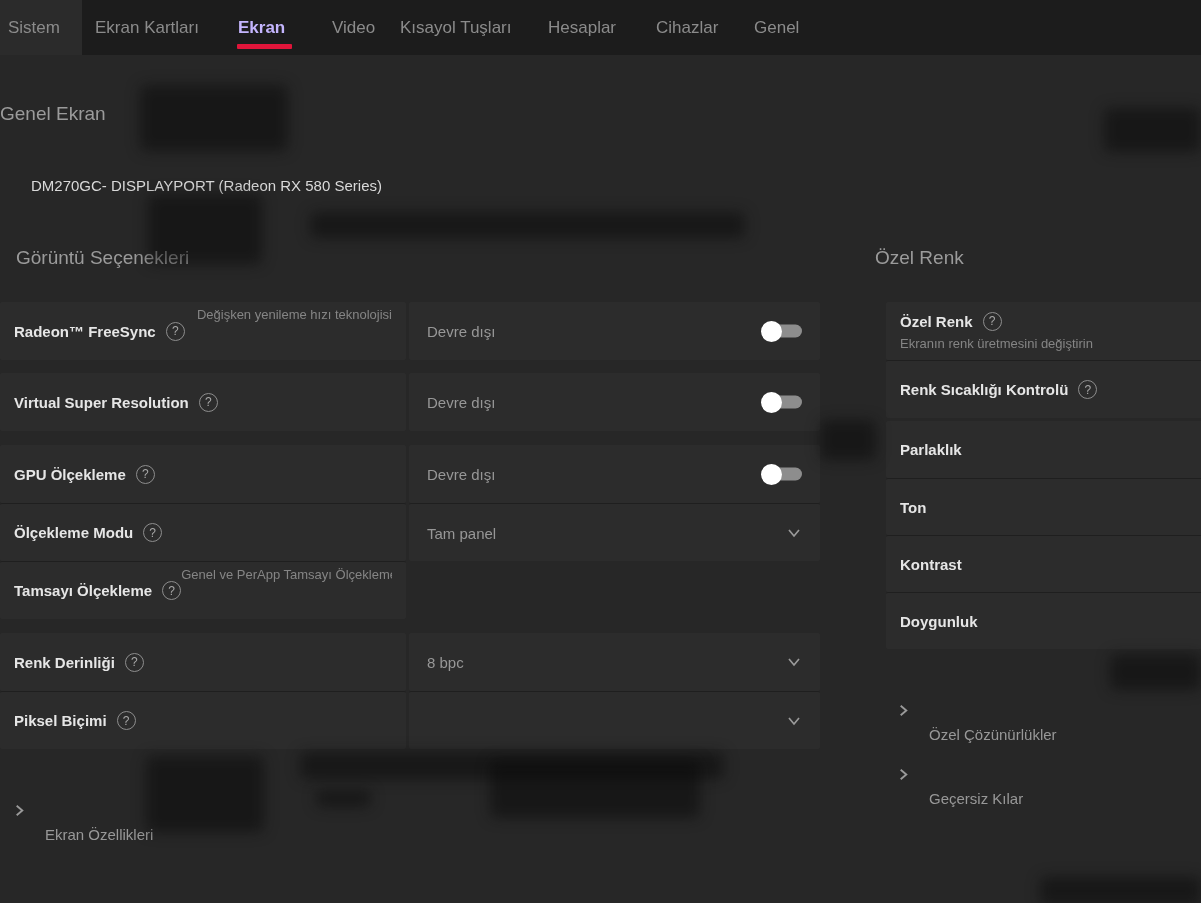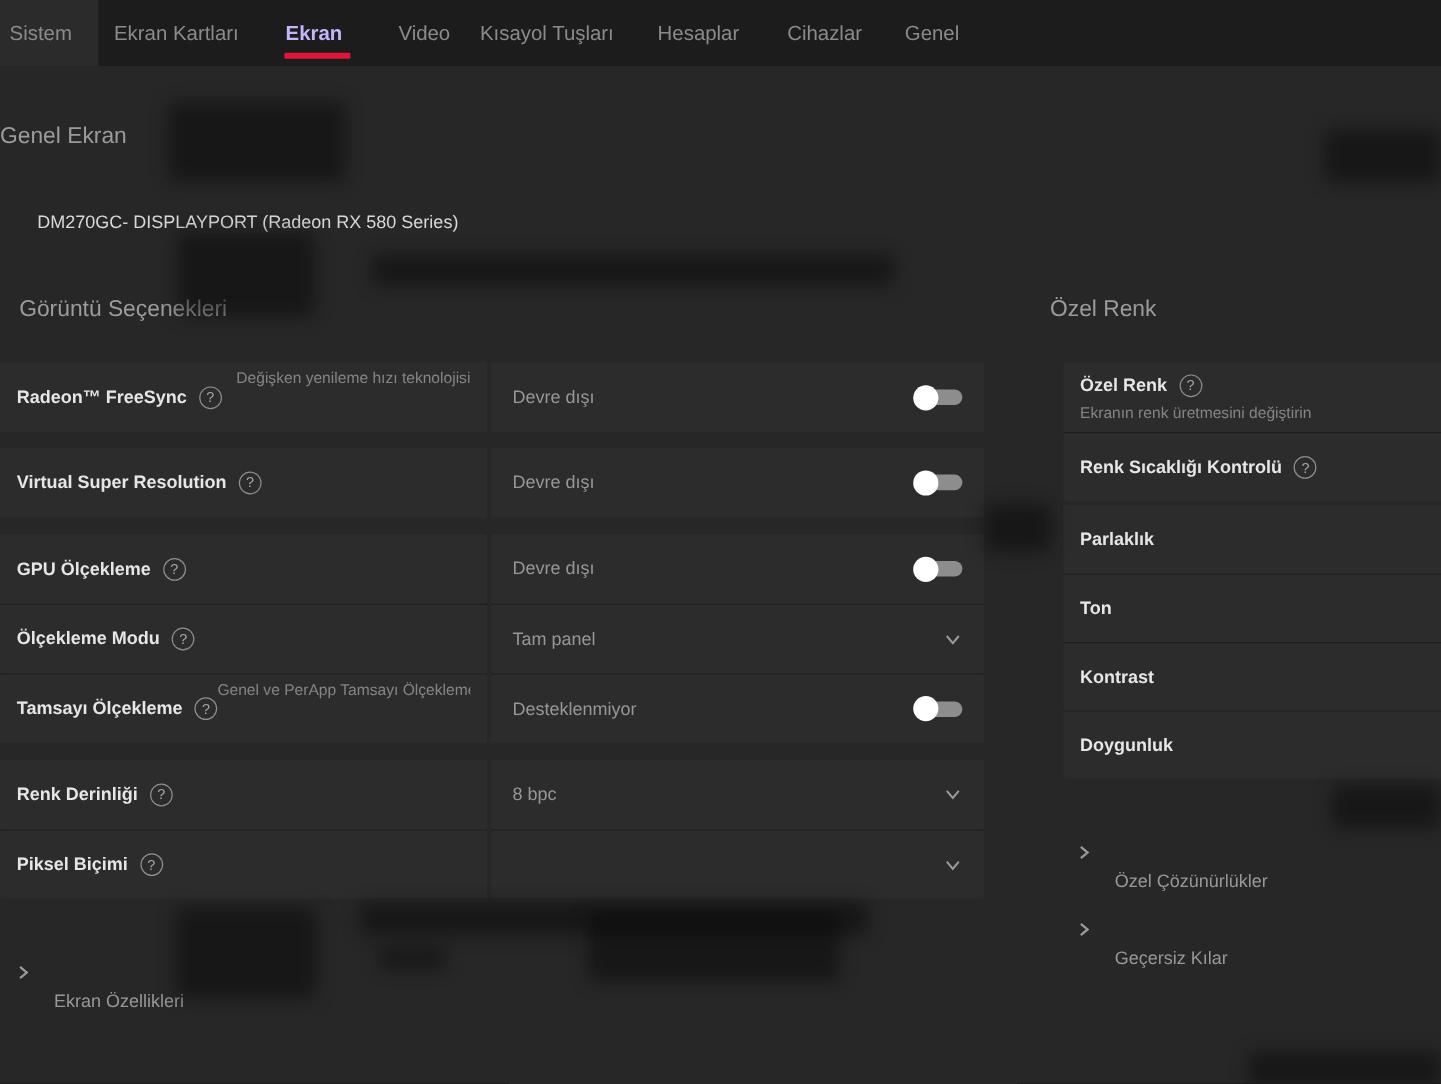--- a/index.html
+++ b/index.html
@@ -150,26 +150,20 @@
       </div>
     </div>
     <div class="row">
       <div class="cell label-cell">
         <div class="label-line">
           <span class="row-label">Tamsayı Ölçekleme</span>
           <span class="help-icon">?</span>
         </div>
         <div class="row-sub">Genel ve PerApp Tamsayı Ölçekleme etkinleştirilmeden önce GP...</div>
       </div>
-      <div class="cell value-cell">
-        <span class="value-text">Desteklenmiyor</span>
-        <span class="toggle">
-            <span class="knob"></span>
-          </span>
-      </div>
     </div>
   </div>
 
   <div class="group" style="top:633px">
     <div class="row">
       <div class="cell label-cell">
         <div class="label-line">
           <span class="row-label">Renk Derinliği</span>
           <span class="help-icon">?</span>
         </div>

